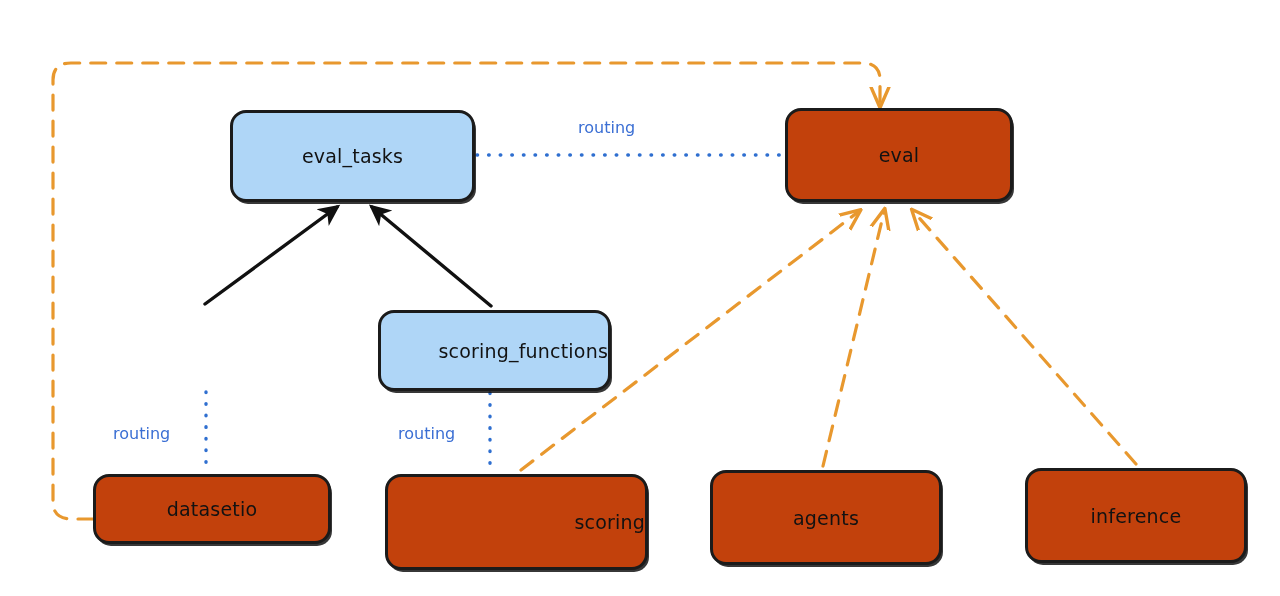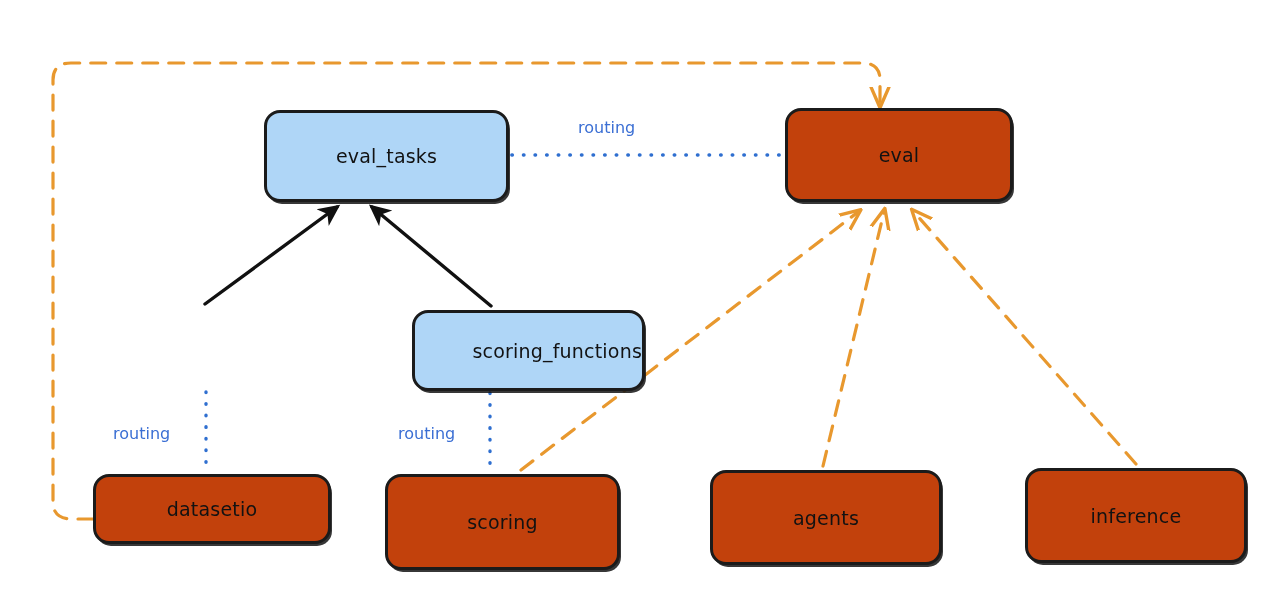--- a/index.html
+++ b/index.html
@@ -33,21 +33,21 @@
     justify-content: center;
     border: 3px solid #1b1b1b;
     border-radius: 16px;
     font-family: "DejaVu Sans", sans-serif;
     font-size: 19px;
     color: #121212;
     letter-spacing: 0.2px;
     z-index: 5;
     box-shadow: 2px 3px 0px -1px rgba(20,20,20,0.85);
   }
-  .node.blue  { background: #AFD6F7; margin-left: 34px; }
+  .node.blue  { background: #AFD6F7; }
   .node.green { background: #c2410c; }
 
   .edge-label {
     position: absolute;
     font-family: "DejaVu Sans", sans-serif;
     font-size: 16px;
     color: #3B6FD4;
     z-index: 6;
     white-space: nowrap;
   }
@@ -96,21 +96,21 @@
 
 
   <div class="node blue" style="left:378px; top:310px; width:233px; height:81px;justify-content:flex-end;">
     <span>scoring_functions</span>
   </div>
 
   <div class="node green" style="left:93px; top:474px; width:238px; height:70px;">
     <span>datasetio</span>
   </div>
 
-  <div class="node green" style="left:385px; top:474px; width:235px; height:96px;">
+  <div class="node green" style="left:385px; top:474px; width:263px; height:96px;justify-content:flex-end;">
     <span>scoring</span>
   </div>
 
   <div class="node green" style="left:710px; top:470px; width:232px; height:95px;">
     <span>agents</span>
   </div>
 
   <div class="node green" style="left:1025px; top:468px; width:222px; height:95px;">
     <span>inference</span>
   </div>

